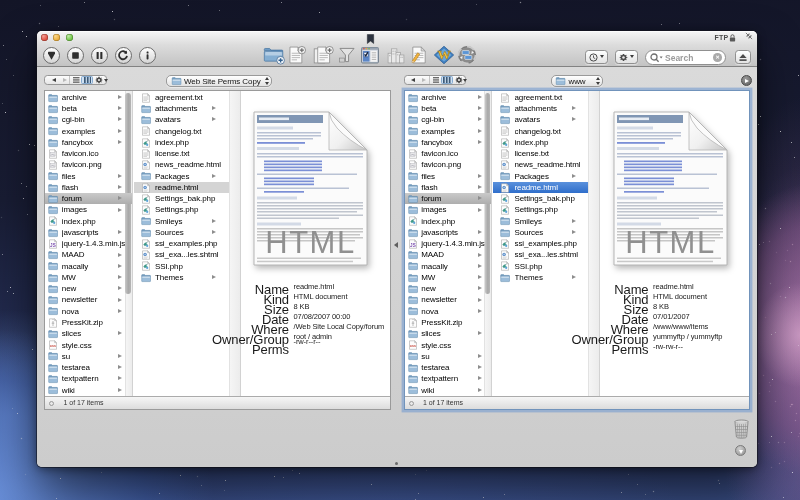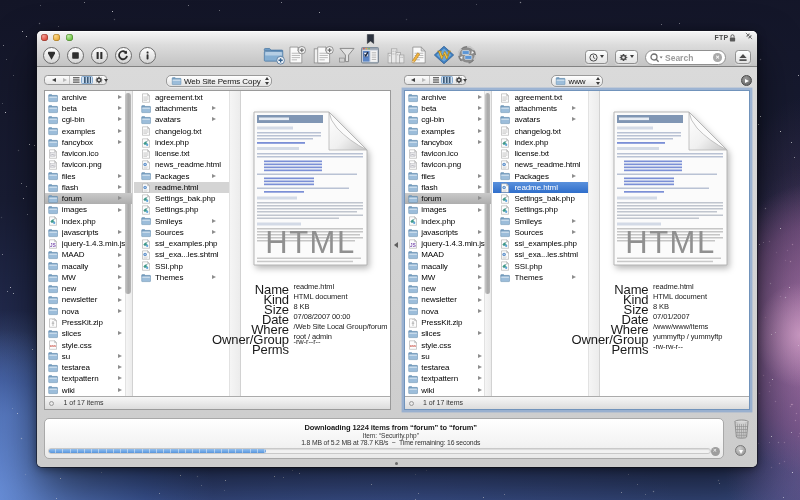--- a/index.html
+++ b/index.html
@@ -892,21 +892,21 @@
         </div>
 <div class="mlab" style="top:190.5px">Name</div>
 <div class="mval" style="top:190.5px">readme.html</div>
 <div class="mlab" style="top:200.5px">Kind</div>
 <div class="mval" style="top:200.5px">HTML document</div>
 <div class="mlab" style="top:210.5px">Size</div>
 <div class="mval" style="top:210.5px">8 KB</div>
 <div class="mlab" style="top:220.5px">Date</div>
 <div class="mval" style="top:220.5px">07/08/2007 00:00</div>
 <div class="mlab" style="top:230.5px">Where</div>
-<div class="mval" style="top:230.5px">/Web Site Local Group/forum</div>
+<div class="mval" style="top:230.5px">/Web Site Local Copy/forum</div>
 <div class="mlab" style="top:240.5px">Owner/Group</div>
 <div class="mval" style="top:240.5px">root / admin</div>
 <div class="mlab" style="top:250.5px">Perms</div>
 <div class="mval" style="top:246px">-rw-r--r--</div>
 <div class="statusbar">
           <span class="sbdot"></span>
           <span class="stat">1 of 17 items</span>
         </div>
 </div>
   <div class="pane focus" style="left:366.5px">
@@ -1396,29 +1396,20 @@
 <div class="mlab" style="top:240.5px">Owner/Group</div>
 <div class="mval" style="top:240.5px">yummyftp / yummyftp</div>
 <div class="mlab" style="top:250.5px">Perms</div>
 <div class="mval" style="top:250.5px">-rw-rw-r--</div>
 <div class="statusbar">
           <span class="sbdot"></span>
           <span class="stat">1 of 17 items</span>
         </div>
 </div>
   <div class="splitarr"></div>
-  <div class="progpanel">
-    <div class="pt1">Downloading 1224 items from “forum” to “forum”</div>
-    <div class="pt2">Item: “Security.php”</div>
-    <div class="pt3">1.8 MB of 5.2 MB at 78.7 KB/s&nbsp;&nbsp;~&nbsp;&nbsp;Time remaining: 16 seconds</div>
-    <div class="ptrack">
-          <div class="pfill"></div>
-        </div>
-    <div class="pcancel"></div>
-  </div>
   <div class="trash">
         <svg width="17" height="20" viewBox="0 0 17 20">
     <ellipse cx="8.5" cy="2.8" rx="6.8" ry="1.8" fill="#d9d9d9" stroke="#7d7d7d" stroke-width="0.8"></ellipse>
     <path d="M2 3.4 L3.4 18 Q3.5 19.2 8.5 19.2 Q13.5 19.2 13.6 18 L15 3.4" fill="#cfcfcf" stroke="#7d7d7d" stroke-width="0.8"></path>
     <g stroke="#8d8d8d" stroke-width="0.6">
       <line x1="4.3" y1="4.6" x2="5.1" y2="18.4"></line>
             <line x1="6.4" y1="4.9" x2="6.9" y2="18.8"></line>
       <line x1="8.5" y1="5" x2="8.5" y2="19"></line>
             <line x1="10.6" y1="4.9" x2="10.1" y2="18.8"></line>
       <line x1="12.7" y1="4.6" x2="11.9" y2="18.4"></line>

